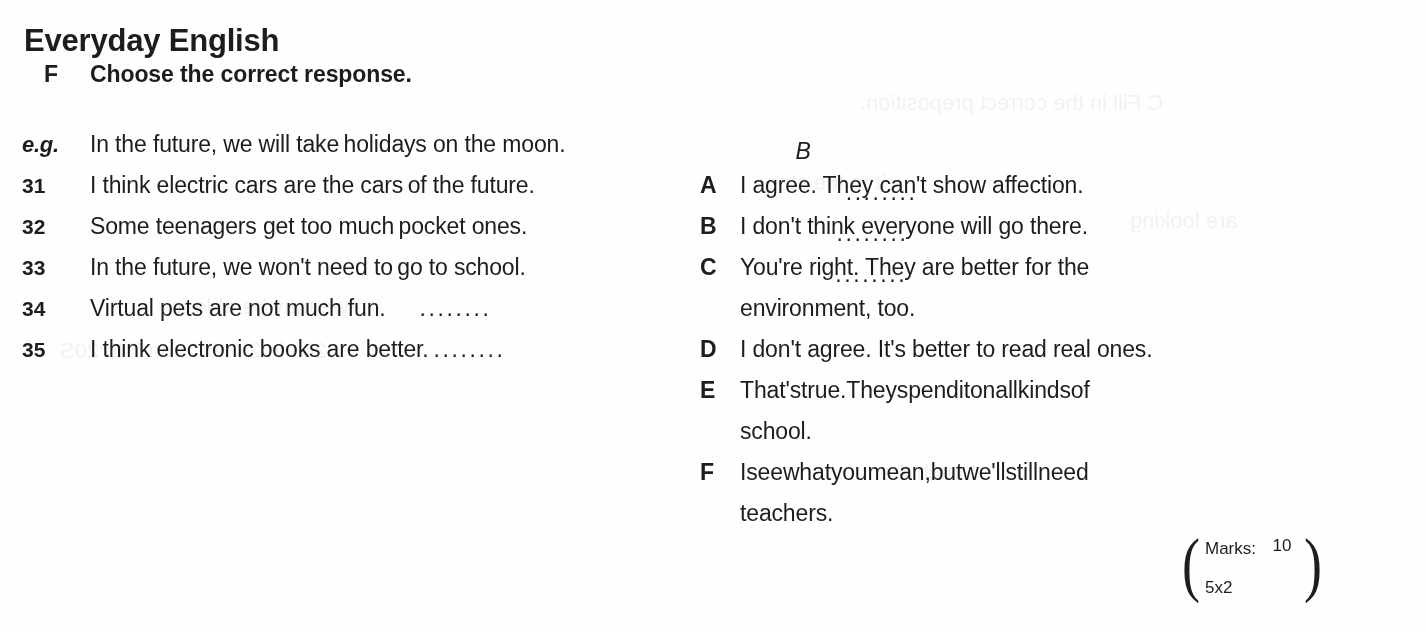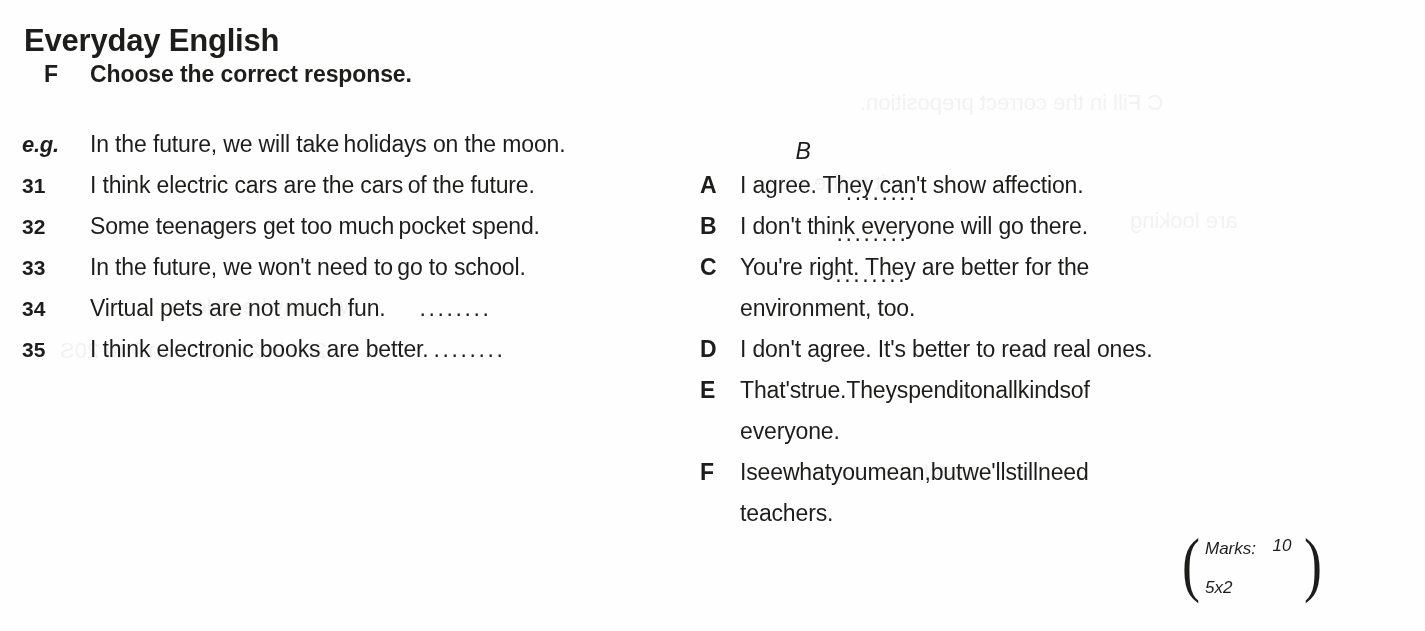--- a/index.html
+++ b/index.html
@@ -174,21 +174,20 @@
     line-height: 1;
     font-weight: 300;
     color: #1d1d1b;
     transform: scaleX(0.75);
     font-family: "Liberation Serif", "DejaVu Serif", serif;
   }
   .marks-inner {
     position: relative;
     width: 98px;
     height: 62px;
-    font-style: italic;
   }
   .marks-label {
     position: absolute;
     left: 2px;
     top: 6px;
     font-size: 17px;
     line-height: 20px;
     white-space: nowrap;
   }
   .marks-mult {
@@ -273,21 +272,21 @@
           <span class="ans-slot">........</span>
         </span>
       </span>
     </div>
 
     <div class="q-row">
       <span class="q-num">32</span>
       <span class="q-body">
         <span class="q-line">Some teenagers get too much</span>
         <span class="q-line">
-          <span>pocket spend.</span>
+          <span>pocket ones.</span>
           <span class="ans-slot">........</span>
         </span>
       </span>
     </div>
 
     <div class="q-row">
       <span class="q-num">33</span>
       <span class="q-body">
         <span class="q-line">In the future, we won't need to</span>
         <span class="q-line">
@@ -355,21 +354,21 @@
             <span>That's</span>
             <span>true.</span>
             <span>They</span>
             <span>spend</span>
             <span>it</span>
             <span>on</span>
             <span>all</span>
             <span>kinds</span>
             <span>of</span>
           </span>
-        <span class="l">everyone.</span>
+        <span class="l">school.</span>
       </span>
     </div>
 
     <div class="o-row">
       <span class="o-letter">F</span>
       <span class="o-text">
         <span class="l justified">
             <span>I</span>
             <span>see</span>
             <span>what</span>

